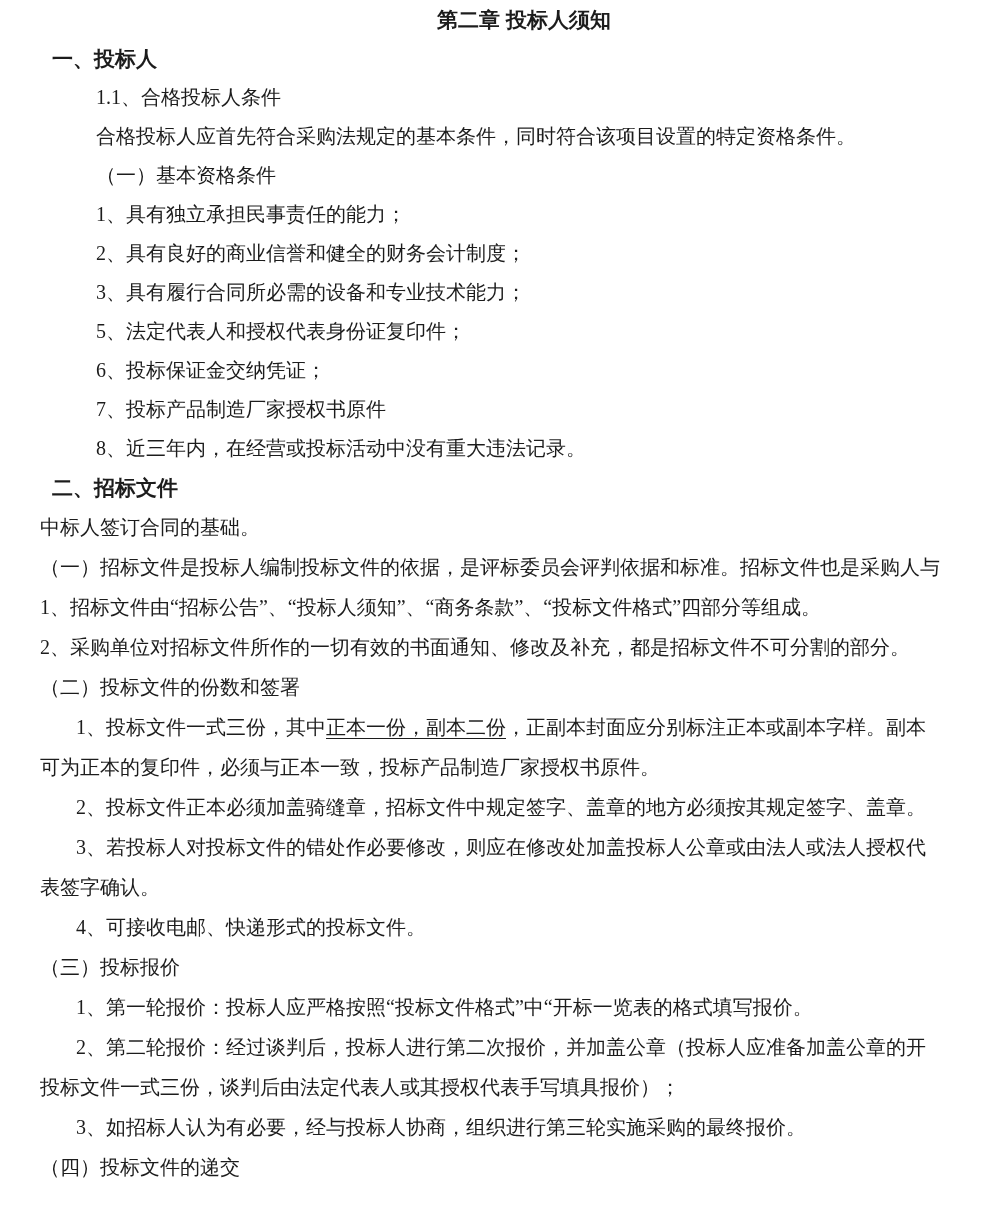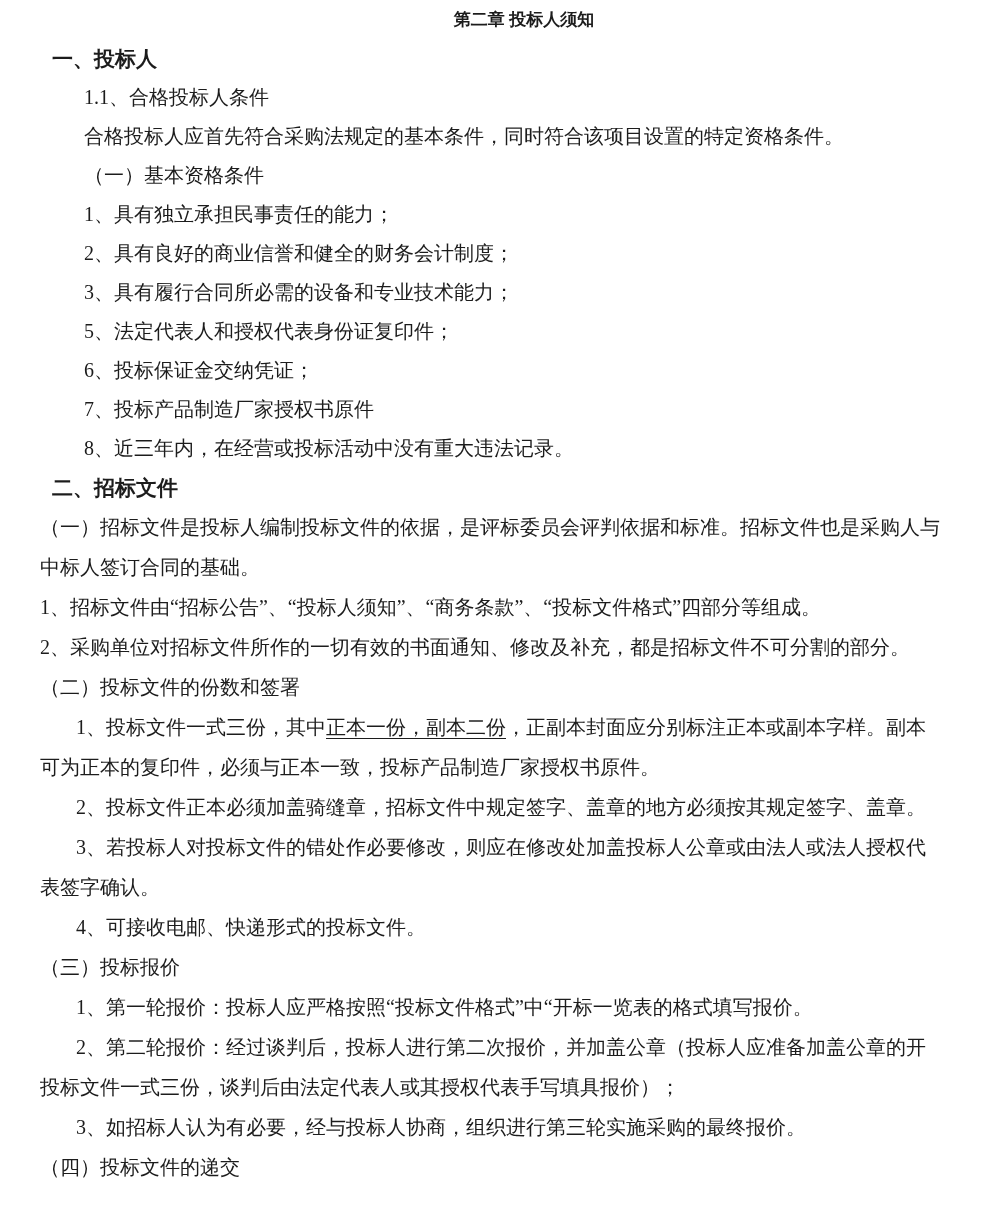--- a/index.html
+++ b/index.html
@@ -20,31 +20,31 @@
     white-space:nowrap;
     margin:0;
   }
   
   .dline:nth-child(n+14){height:40px;line-height:40px;}
   .titleline{
     text-align:center;
     text-indent:48px;
     font-family:"Liberation Sans","DejaVu Sans",sans-serif;
     font-weight:bold;
-    font-size:17px;
+    font-size:21px;
   }
   .h1line{
     font-family:"Liberation Sans","DejaVu Sans",sans-serif;
     font-weight:bold;
     font-size:21px;
     margin-left:12px;
   }
   .flush{margin-left:0;}
   .ind1{margin-left:36px;}
-  .ind2{margin-left:44px;}
+  .ind2{margin-left:56px;}
   .u-seg{
     text-decoration:underline;
     text-underline-offset:4px;
     text-decoration-thickness:1px;
   }
 </style>
 </head>
 <body>
 
 <div id="doc">
@@ -55,22 +55,22 @@
     <div class="dline ind2">合格投标人应首先符合采购法规定的基本条件，同时符合该项目设置的特定资格条件。</div>
     <div class="dline ind2">（一）基本资格条件</div>
     <div class="dline ind2">1、具有独立承担民事责任的能力；</div>
     <div class="dline ind2">2、具有良好的商业信誉和健全的财务会计制度；</div>
     <div class="dline ind2">3、具有履行合同所必需的设备和专业技术能力；</div>
     <div class="dline ind2">5、法定代表人和授权代表身份证复印件；</div>
     <div class="dline ind2">6、投标保证金交纳凭证；</div>
     <div class="dline ind2">7、投标产品制造厂家授权书原件</div>
     <div class="dline ind2">8、近三年内，在经营或投标活动中没有重大违法记录。</div>
     <div class="dline h1line">二、招标文件</div>
+    <div class="dline flush">中标人签订合同的基础。</div>
     <div class="dline flush">（一）招标文件是投标人编制投标文件的依据，是评标委员会评判依据和标准。招标文件也是采购人与</div>
-    <div class="dline flush">中标人签订合同的基础。</div>
     <div class="dline flush">1、招标文件由“招标公告”、“投标人须知”、“商务条款”、“投标文件格式”四部分等组成。</div>
     <div class="dline flush">2、采购单位对招标文件所作的一切有效的书面通知、修改及补充，都是招标文件不可分割的部分。</div>
     <div class="dline flush">（二）投标文件的份数和签署</div>
     <div class="dline ind1"><span>1、投标文件一式三份，其中</span><span class="u-seg">正本一份，副本二份</span><span>，正副本封面应分别标注正本或副本字样。副本</span></div>
     <div class="dline flush">可为正本的复印件，必须与正本一致，投标产品制造厂家授权书原件。</div>
     <div class="dline ind1">2、投标文件正本必须加盖骑缝章，招标文件中规定签字、盖章的地方必须按其规定签字、盖章。</div>
     <div class="dline ind1">3、若投标人对投标文件的错处作必要修改，则应在修改处加盖投标人公章或由法人或法人授权代</div>
     <div class="dline flush">表签字确认。</div>
     <div class="dline ind1">4、可接收电邮、快递形式的投标文件。</div>
     <div class="dline flush">（三）投标报价</div>

